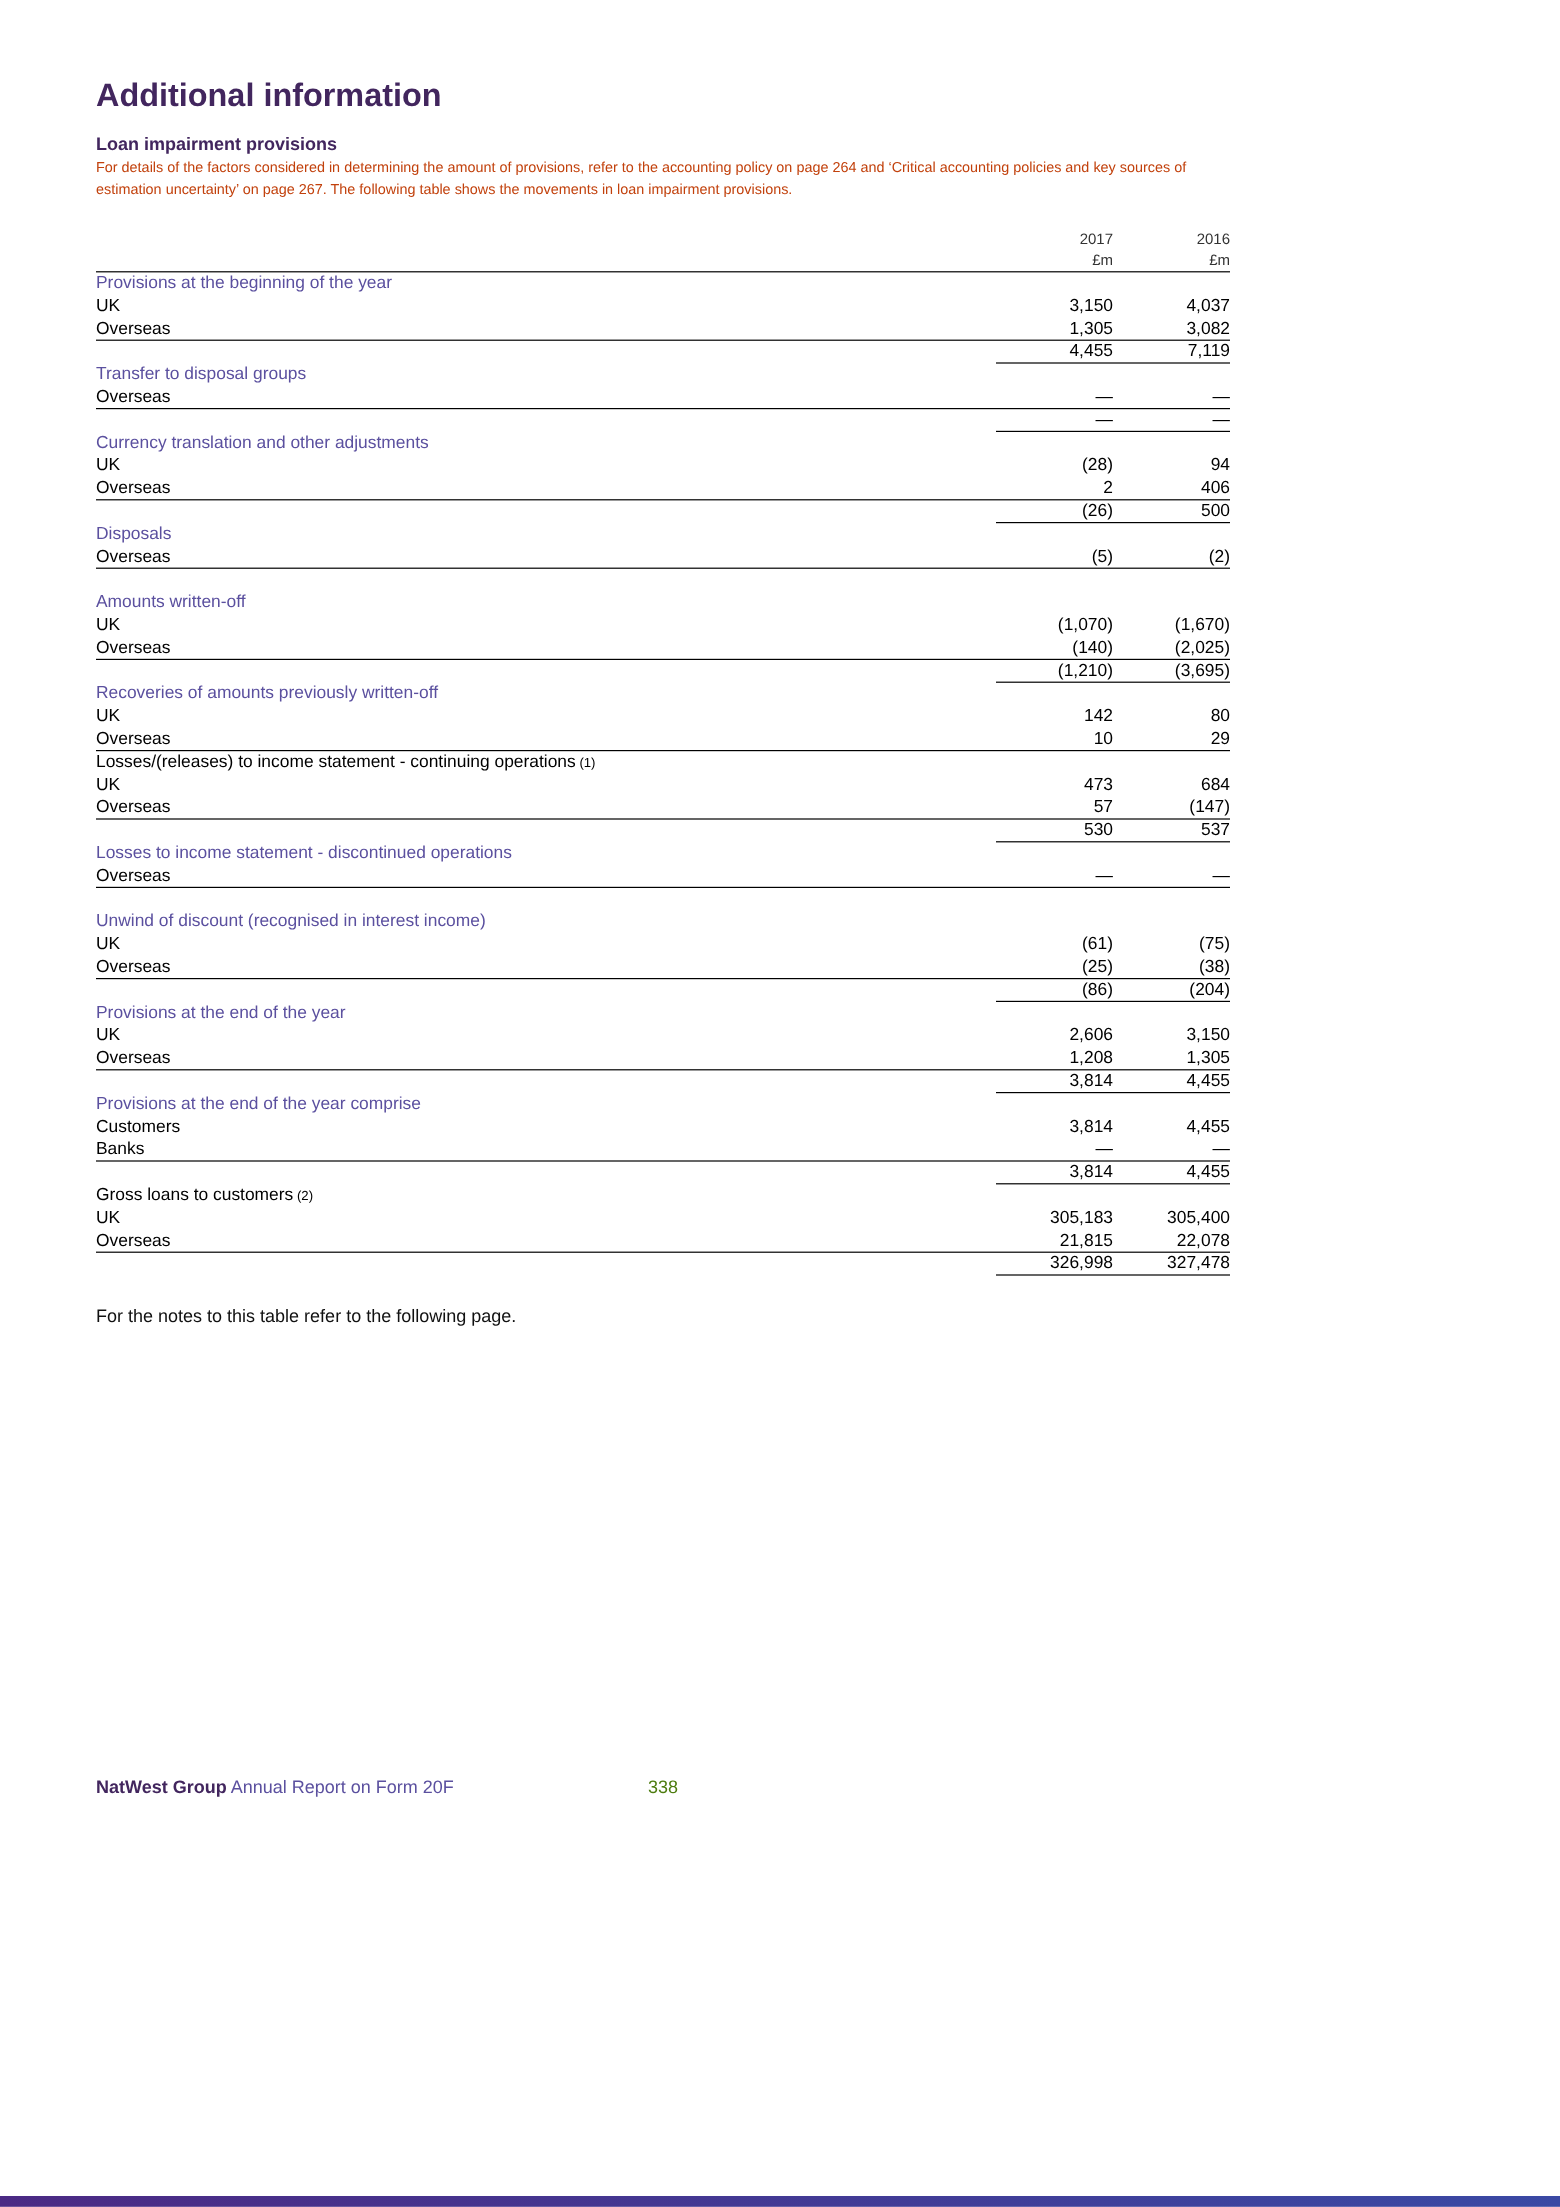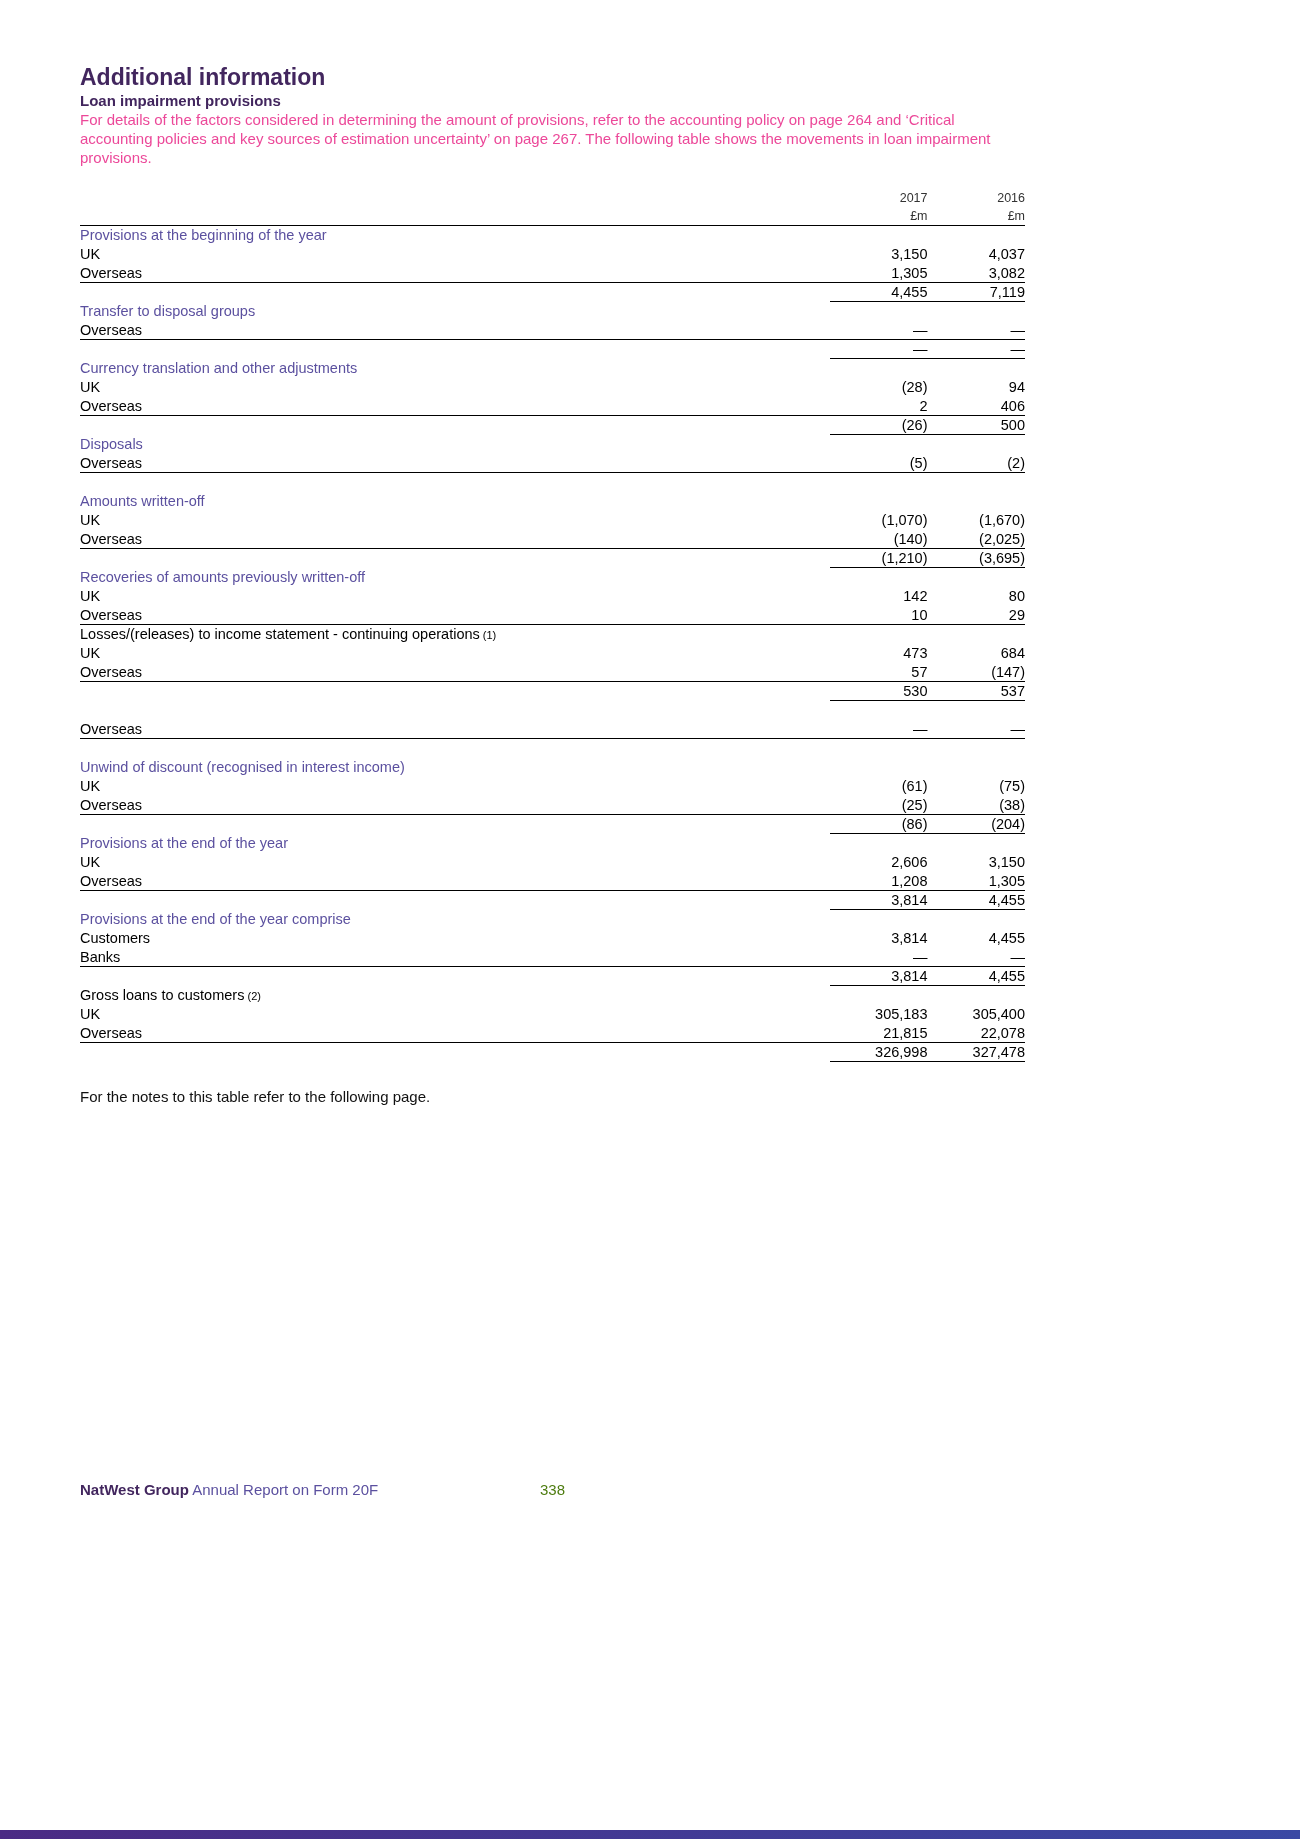--- a/index.html
+++ b/index.html
@@ -3,23 +3,23 @@
 <meta charset="utf-8">
 <style>
   * { margin:0; padding:0; box-sizing:border-box; }
   html, body { background:#ffffff; }
   body {
     width:1300px; height:1839px; position:relative; overflow:hidden;
     font-family:"Liberation Sans", sans-serif; color:#000;
   }
   .page { position:absolute; inset:0; padding:64px 275px 0 80px; }
 
-  h1.title { font-size:23px; font-weight:bold; color:var(--heading); }
+  h1.title { font-size:27px; font-weight:bold; color:var(--heading); margin-bottom:16px; }
   h2.subhead { font-size:15px; font-weight:bold; color:var(--heading); line-height:19px; }
-  p.intro { font-size:15px; line-height:19px; color:#ec4899; }
+  p.intro { font-size:12px; line-height:19px; color:#c2410c; }
 
   .table { margin-top:22px; width:945px; }
   .thead { border-bottom:1px solid var(--rule); }
   .hrow { display:flex; height:18px; font-size:12.5px; color:#333; }
   .hrow .c-label { flex:1; }
   .c-nums { display:flex; width:195px;justify-content:space-between; }
   .c-nums .num { flex:1; text-align:right; line-height:18px; }
 
   .trow { display:flex; height:19px; font-size:14.5px; }
   .trow .c-label { flex:1; line-height:19px; white-space:nowrap; padding-right:8px; color:#000; }
@@ -242,20 +242,21 @@
           </div>
         </div>
         <div class="trow total">
           <div class="c-label"></div>
           <div class="c-nums b-nums">
             <div class="num">530</div>
             <div class="num">537</div>
           </div>
         </div>
         <div class="trow section">
+          <div class="c-label">Losses to income statement - discontinued operations</div>
           <div class="c-nums">
             <div class="num"></div>
             <div class="num"></div>
           </div>
         </div>
         <div class="trow data b-full">
           <div class="c-label">Overseas</div>
           <div class="c-nums">
             <div class="num">—</div>
             <div class="num">—</div>

